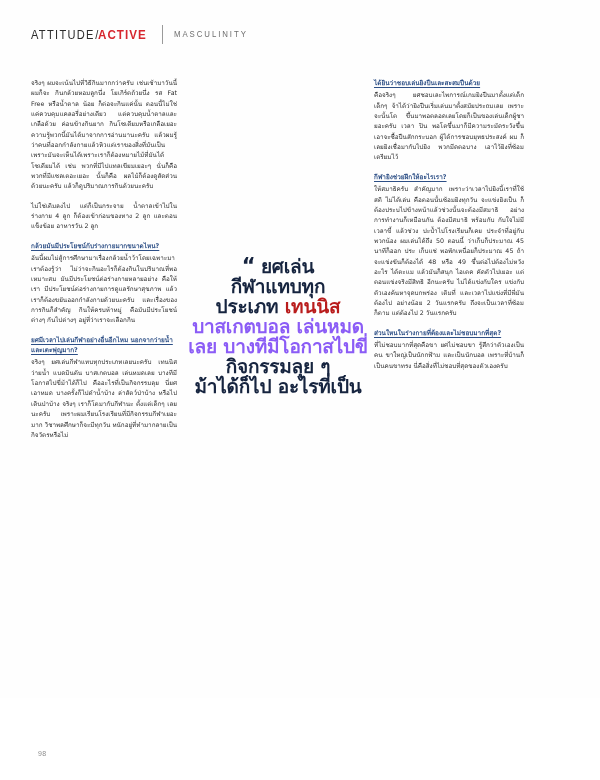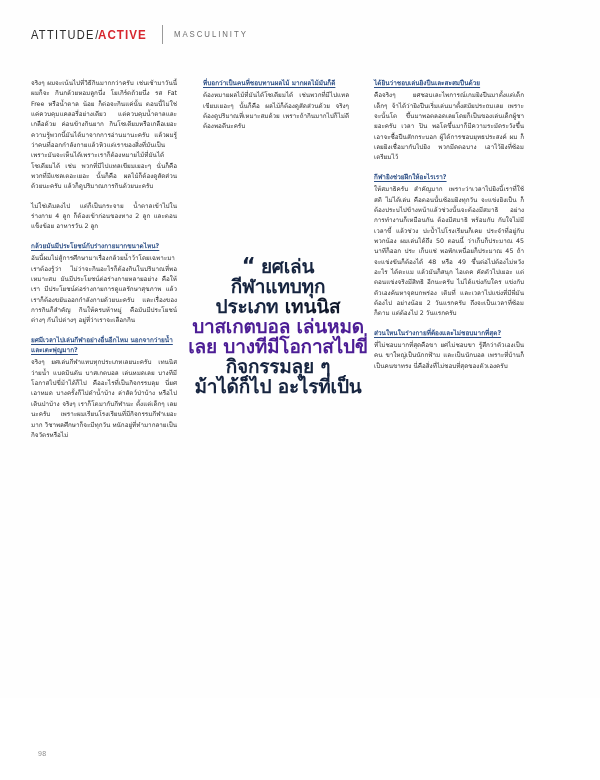--- a/index.html
+++ b/index.html
@@ -120,22 +120,22 @@
     text-align: center;
     line-height: 20px;
     font-family: "DejaVu Sans", sans-serif;
     font-weight: 700;
     font-size: 19px;
     color: #1d3254;
     letter-spacing: -0.2px;
   }
   .pq-line { display: block; white-space: nowrap; }
   .pq-dark  { color: #16243f; }
-  .pq-mid   { color: #4c1d95; }
-  .pq-light { color: #0f172a; }
+  .pq-mid   { color: #8b5cf6; }
+  .pq-light { color: #b91c1c; }
   .pq-mark {
     color: #16243f;
     font-size: 21px;
     letter-spacing: -1px;
   }
 
   .pq-backdrop {
     position: absolute;
     left: 180px;
     top: 250px;
@@ -171,24 +171,20 @@
 
   <div class="col col-1" id="col1">
       <p class="body-text">จริงๆ ผมจะเน้นไปที่วิธีกินมากกว่าครับ เช่นเช้ามาวันนี้ผมก็จะ กินกล้วยหอมลูกนึ่ง โยเกิร์ตถ้วยนึ่ง รส Fat Free หรือน้ำตาล น้อย ก็ต่อจะกินแค่นั้น ตอนนี้ไม่ใช่แค่ควบคุมแคลอรี่อย่างเดียว แต่ควบคุมน้ำตาลและเกลือด้วย ค่อนข้างกินยาก กินโซเดียมหรือเกลือเยอะ ความรู้พวกนี้มันได้มาจากการอ่านมานะครับ แล้วผมรู้ว่าคนที่ออกกำลังกายแล้วหิวแต่เราของสิ่งที่มันเป็นเพราะมันจะเห็นได้เพราะเราก็ต้องหมายไม้ที่มันได้โซเดียมได้ เช่น พวกที่มีไปแทลเขียมเยอะๆ นั่นก็คือ พวกที่มีแซลเตอะเยอะ นั้นก็คือ ผลไม้ก็ต้องดูสัดส่วนด้วยนะครับ แล้วก็ดูปริมาณการกินด้วยนะครับ</p>
       <p class="body-text">ไม่ใช่เติมลงไป แต่ก็เป็นกระจาย น้ำตาลเข้าไปในร่างกาย 4 ลูก ก็ต้องเข้าก่อนของทาง 2 ลูก และตอนแข็งข้อย อาหารวัน 2 ลูก</p>
       <p class="qhead gap">กล้วยมันมีประโยชน์กับร่างกายมากขนาดไหน?</p>
       <p class="body-text">อันนี้ผมไม่สู้การศึกษามาเรื่องกล้วยน้ำว้าโดยเฉพาะมา เราต้องรู้ว่า ไม่ว่าจะกินอะไรก็ต้องกินในปริมาณที่พอเหมาะสม มันมีประโยชน์ต่อร่างกายหลายอย่าง คือให้เรา มีประโยชน์ต่อร่างกายการดูแลรักษาสุขภาพ แล้วเราก็ต้องขยันออกกำลังกายด้วยนะครับ และเรื่องของการกินก็สำคัญ กินให้ครบห้าหมู่ คือมันมีประโยชน์ต่างๆ กันไปต่างๆ อยู่ที่ว่าเราจะเลือกกิน</p>
       <p class="qhead gap">ยศมีเวลาไปเล่นกีฬาอย่างอื่นอีกไหม นอกจากว่ายน้ำและเตะฟุญมาก?</p>
       <p class="body-text">จริงๆ ยศเล่นกีฬาแทบทุกประเภทเลยนะครับ เทนนิส ว่ายน้ำ แบดมินตัน บาสเกตบอล เล่นหมดเลย บางทีมีโอกาสไปขี่ม้าได้ก็ไป คืออะไรที่เป็นกิจกรรมลุย นี่ยศเอาหมด บางครั้งก็ไปดำน้ำบ้าง ล่าสัตว์ป่าบ้าง หรือไปเดินป่าบ้าง จริงๆ เราก็โตมากับกีฬานะ ตั้งแต่เด็กๆ เลยนะครับ เพราะผมเรียนโรงเรียนที่มีกิจกรรมกีฬาเยอะมาก วิชาพลศึกษาก็จะมีทุกวัน หนักอยู่ที่ทำมากลายเป็นกิจวัตรหรือไม่</p>
     </div>
 
-  <div class="col col-2" id="col2">
-      <p class="qhead">ที่บอกว่าเป็นคนที่ชอบทานผลไม้ มากผลไม้มันก็ดี</p>
-      <p class="body-text">ต้องหมายผลไม้ที่มันได้โซเดียมได้ เช่นพวกที่มีไปแทลเขียมเยอะๆ นั้นก็คือ ผลไม้ก็ต้องดูสัดส่วนด้วย จริงๆ ต้องดูปริมาณที่เหมาะสมด้วย เพราะถ้ากินมากไปก็ไม่ดี ต้องพอดีนะครับ</p>
-    </div>
 
   <div class="col col-3" id="col3">
       <p class="qhead">ได้ยินว่าชอบเล่นยิงปืนเละสะสมปืนด้วย</p>
       <p class="body-text">คือจริงๆ ยศชอบเละไพการณ์เกมยิงปืนมาตั้งแต่เด็ก เด็กๆ จ้าได้ว่ายิงปืนเริ่มเล่นมาตั้งสมัยประถมเลย เพราะจะนั้นโต ขึ้นมาพอตลอดเลยโดยก็เป็นของเล่นเด็กผู้ชายอะครับ เวลา ปิน พอโตขึ้นมาก็มีความระมัดระวังขึ้น เอาจะซื้อปืนสักกระบอก ผู้ได้การชอบยุทธประสงค์ ผม ก็เลยยิงเชื่อมากับไปยิง พวกมีดตอบาง เอาไว้ยิงที่ซ้อมเตรียมไว้</p>
       <p class="qhead gap">กีฬายิงช่วยฝึกให้อะไรเรา?</p>
       <p class="body-text">ให้สมาธิครับ สำคัญมาก เพราะว่าเวลาไปยิงนี้เราที่ใช้สติ ไม่ได้เล่น คือตอนนั้นซ้อมยิงทุกวัน จะแข่งยิงเป็น ก็ต้องประบไปข้างหน้าแล้วช่วงนั้นจะต้องมีสมาธิ อย่างการทำงานก็เหมือนกัน ต้องมีสมาธิ พร้อมกับ กับใจไม่มีเวลาขี้ แล้วช่วง ปะป้ำไปโรงเรียนก็เคย ประจำที่อยู่กับพวกน้อง ผมเล่นได้ถึง 50 ตอนนี้ ว่าเก็บก็ประมาณ 45 นาทีก็ออก ประ เก็บแช่ พอพักเหนื่อยก็ประมาณ 45 ถ้าจะแข่งขันก็ต้องได้ 48 หรือ 49 ขึ้นต่อไปต้องไม่หวังอะไร ได้ตะแม แล้วมันก็สนุก ไอเตค คัดตัวไปเยอะ แต่ตอนแข่งจริงมีสิทธิ อีกนะครับ ไม่ได้แข่งกับใคร แข่งกับตัวเองค้นหาจุดบกพร่อง เติมที่ และเวลาไปแข่งที่มีพี่มันต้องไป อย่างน้อย 2 วันแรกครับ ถึงจะเป็นเวลาที่ซ้อมก็ตาม แต่ต้องไป 2 วันแรกครับ</p>
       <p class="qhead gap">ส่วนใหนในร่างกายที่ต้องและไม่ชอบมากที่สุด?</p>
       <p class="body-text">ที่ไม่ชอบมากที่สุดคือขา ยศไม่ชอบขา รู้สึกว่าตัวเองเป็นคน ขาใหญ่เป็นนักกฬ้าม และเป็นนักบอล เพราะที่บ้านก็เป็นคนขาทรง นี่คือสิ่งที่ไม่ชอบที่สุดของตัวเองครับ</p>
     </div>
 

